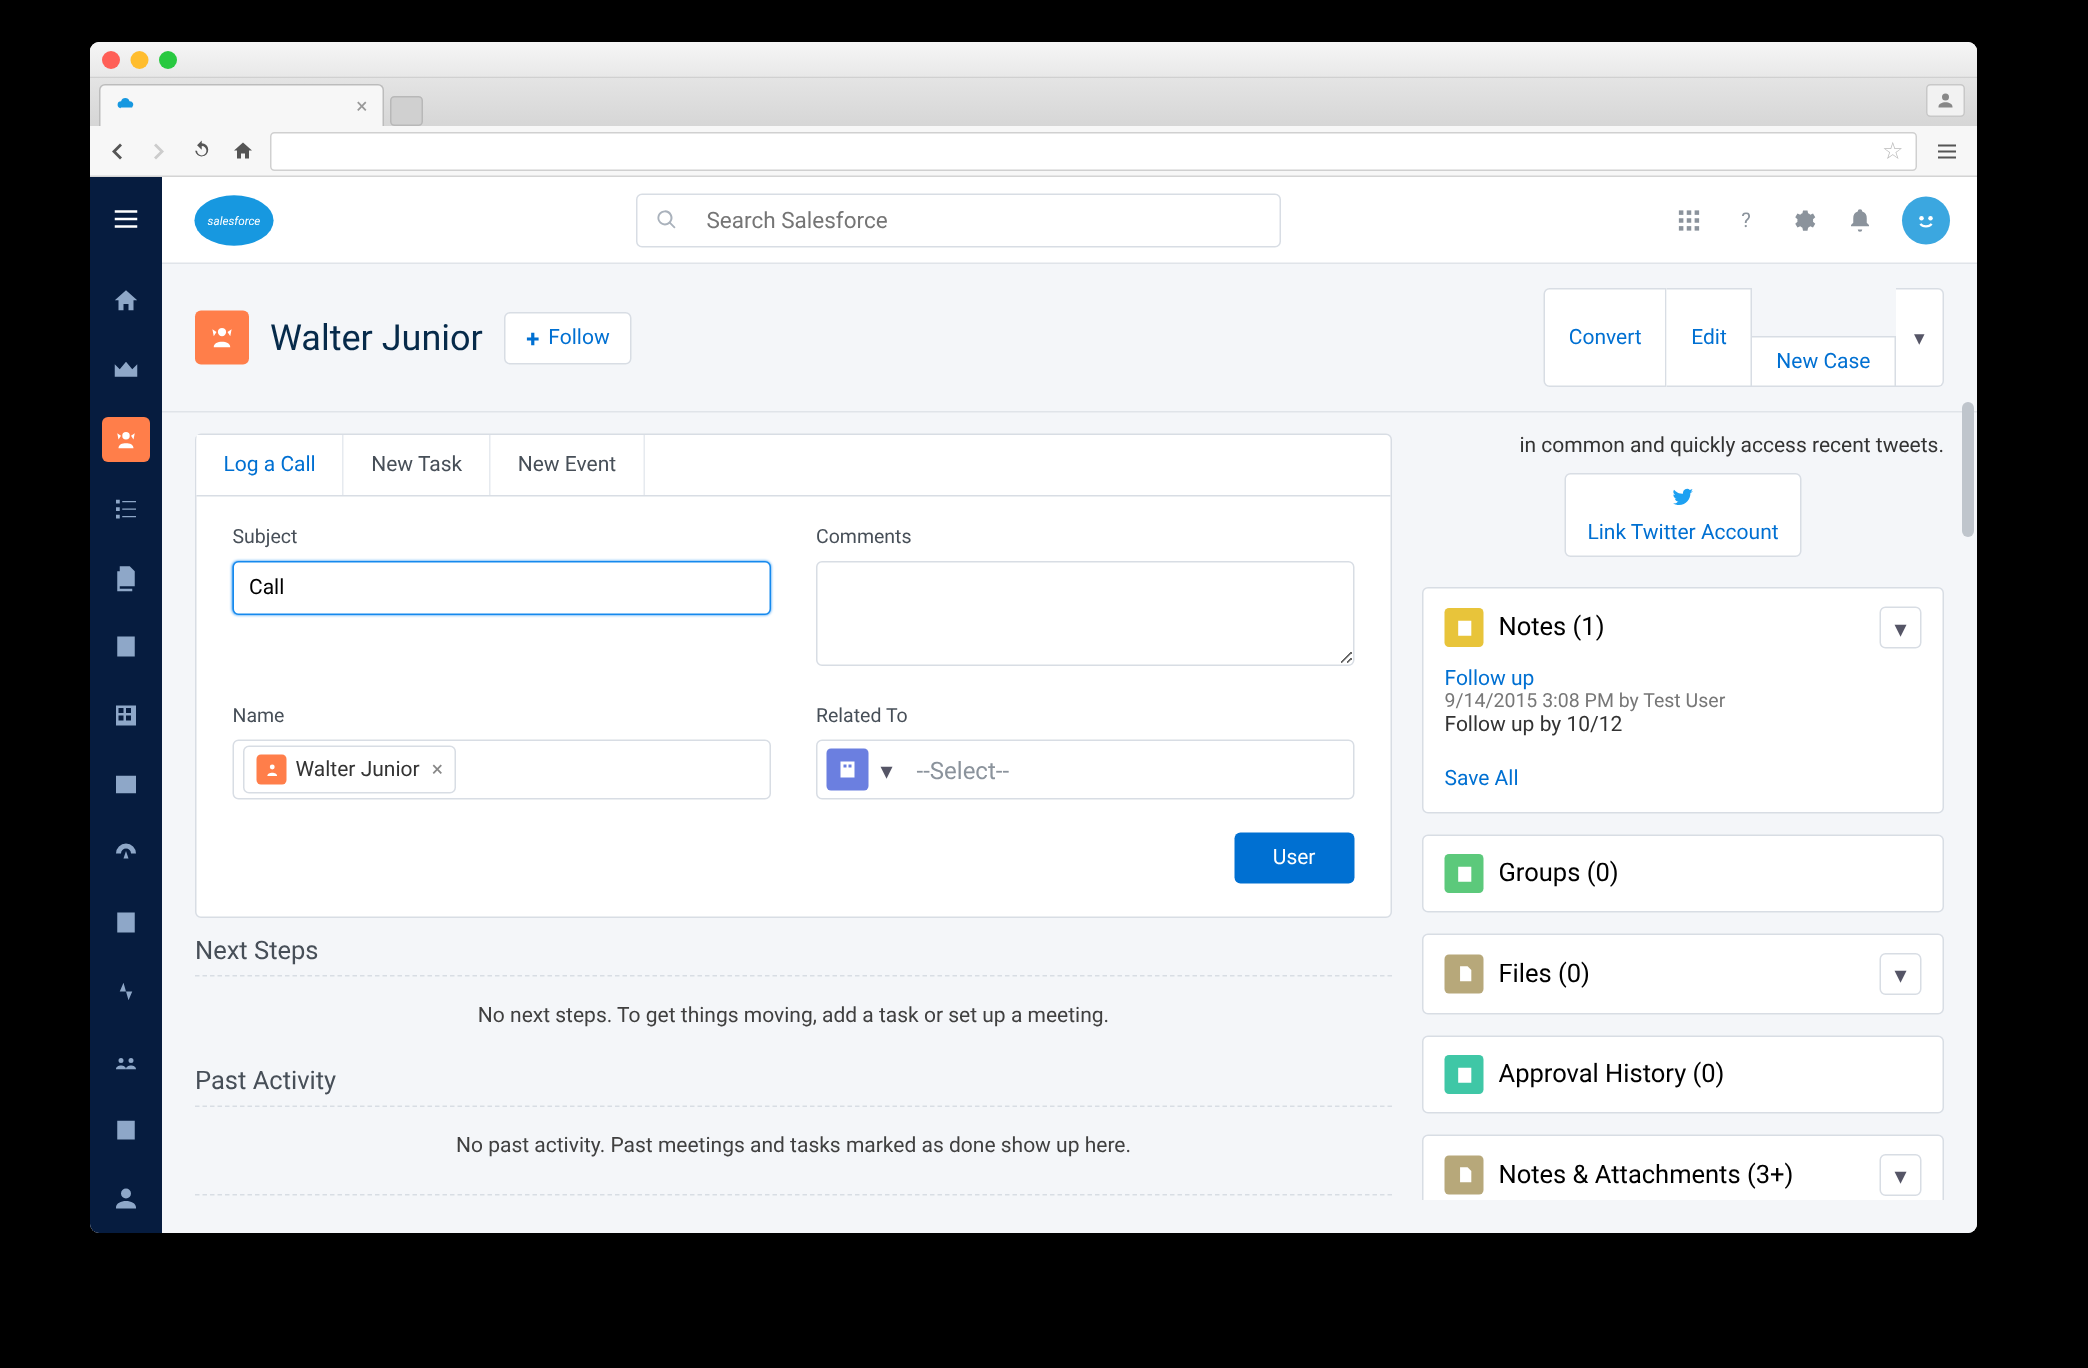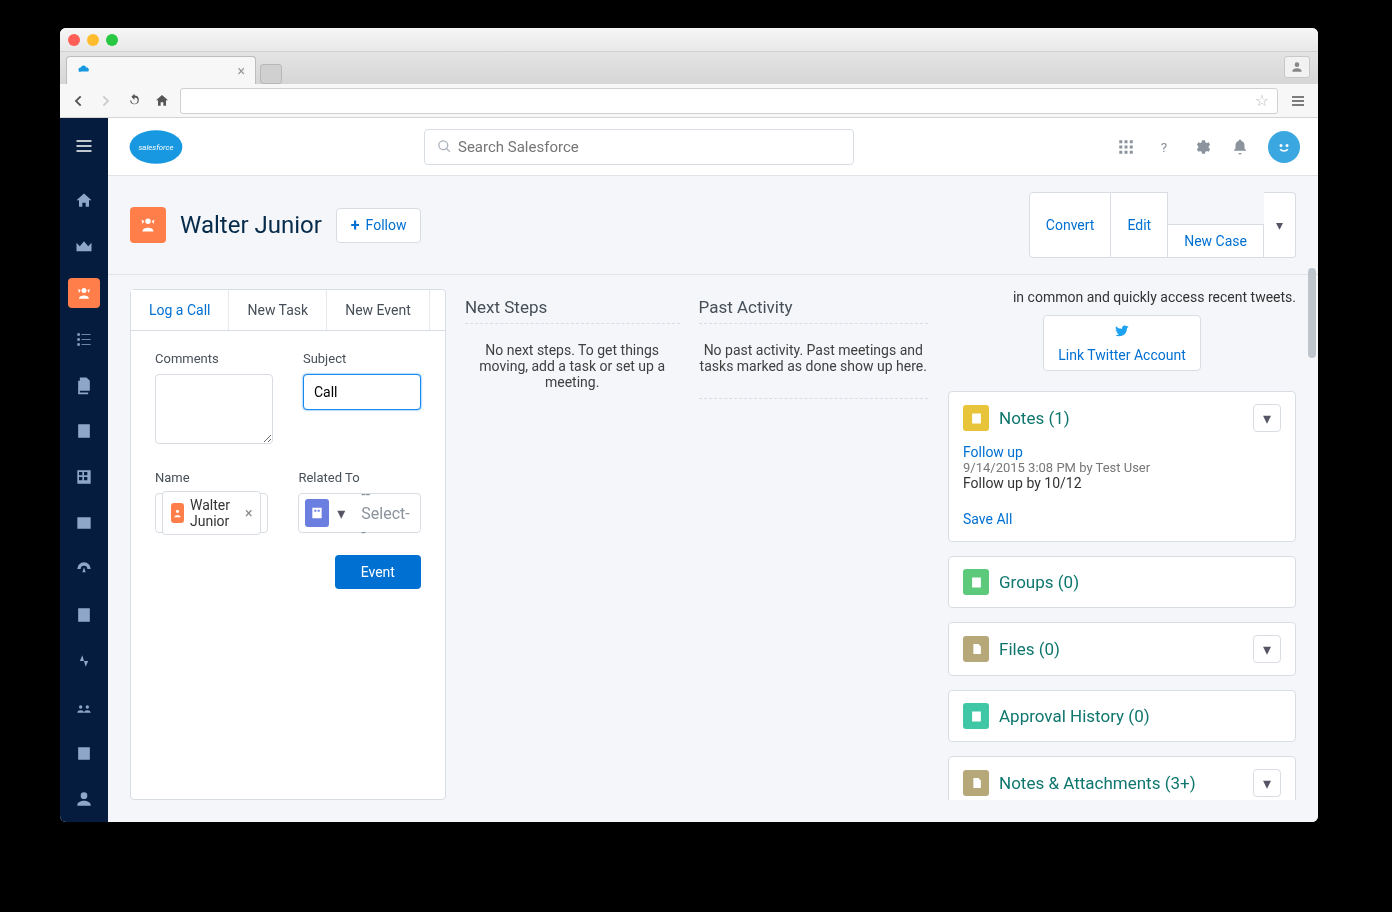--- a/index.html
+++ b/index.html
@@ -33,41 +33,41 @@
   .nav-rail { width: 48px; background: #061c3f; display: flex; flex-direction: column; align-items: center; padding-top: 18px; gap: 0; }
   .rail-burger { color:#fff; margin-bottom: 22px; }
   .rail-icon { width: 32px; height: 32px; margin: 8px 0; display:flex;align-items:center;justify-content:center; color: #8ea7c8; border-radius: 4px; }
   .rail-icon.active { background: #ff7e4a; color: #fff; }
 
   .content { flex: 1; display: flex; flex-direction: column; background: #f4f6f9; overflow: hidden; }
 
   
   .top-header { height: 58px; background: #fff; border-bottom: 1px solid #e0e4e9; display: flex; align-items: center; padding: 0 18px; gap: 18px; }
   .logo { width: 60px; height: 42px; display:flex;align-items:center;justify-content:center; }
-  .search-wrap { margin-left: 220px; width: 430px; height: 36px; border: 1px solid #d8dde4; border-radius: 4px; display: flex; align-items: center; padding: 0 12px; gap: 6px; color:#8b939c; background:#fff;}
+  .search-wrap { margin-left: 220px; width: 430px; height: 36px; border: 1px solid #d8dde4; border-radius: 4px; display: flex; align-items: center; padding: 0 12px; gap: 19px; color:#8b939c; background:#fff;}
   .search-wrap input { border:none;outline:none;flex:1;font-size:15px;background:transparent;}
   .hdr-right { margin-left: auto; display:flex;align-items:center;gap:18px; color:#8b939c;}
   .hdr-iconbtn { width:20px;height:20px;display:flex;align-items:center;justify-content:center;}
   .avatar { width:32px;height:32px;border-radius:50%;background:#3ba7e0;display:flex;align-items:center;justify-content:center;color:#fff;}
 
   
   .record-header { padding: 16px 22px 16px 22px; border-bottom: 1px solid #e0e4e9; display:flex;align-items:center;gap:14px; background:#f4f6f9;}
   .record-icon { width:36px;height:36px;border-radius:4px;background:#ff7e4a;display:flex;align-items:center;justify-content:center;color:#fff;}
   .record-title { font-size: 24px; color:#062a4a; font-weight:400;}
   .follow-btn { border:1px solid #d8dde4; background:#fff; border-radius:4px; padding:7px 14px; display:flex;align-items:center;gap:6px; color:#0070d2; font-size:14px;}
   .record-actions { margin-left:auto; display:flex; gap:0;}
   .record-actions .act { border:1px solid #d8dde4; background:#fff; padding:8px 16px; font-size:14px; color:#0070d2;}
   .record-actions .act:first-child { border-radius:4px 0 0 4px;}
   .record-actions .act:nth-child(2) { border-left:none;}
   .record-actions .act:nth-child(3) { border-left:none;margin-top:32px;}
   .record-actions .act.dropdown { border-left:none; border-radius:0 4px 4px 0; padding:8px 12px; color:#556;}
 
   
   .body { flex:1; display:flex; gap:20px; padding: 0 22px 22px 22px; overflow:hidden;}
-  .main-col { flex: 1; display:flex; flex-direction:row; gap: 19px; overflow-y:auto; padding-top:14px;}
+  .main-col { flex: 1; display:flex; flex-direction:column; gap: 4px; overflow-y:auto; padding-top:14px;}
   .side-col { width: 348px; display:flex; flex-direction:column; gap: 14px; overflow-y:auto; padding-top:14px;}
 
   
   .panel { background:#fff; border:1px solid #d8dde4; border-radius:4px;}
   .tabs { display:flex; border-bottom:1px solid #d8dde4;}
   .tab { padding: 12px 18px; font-size:14px; color:#474f58; border-right:1px solid #e6eaef;}
   .tab.active { color:#0070d2; background:#fff; position:relative;}
   .form-area { padding: 20px 24px 22px;}
   .form-row { display:flex; gap:30px; margin-bottom: 22px;}
   .form-col { flex:1;}
@@ -91,21 +91,21 @@
   .tw-btn { border:1px solid #d8dde4; background:#fff; border-radius:4px; padding:7px 14px; font-size:14px; color:#0070d2; display:flex;align-items:center;gap:8px; margin: 0 auto 6px; flex-direction: column;}
   .side-card { background:#fff; border:1px solid #d8dde4; border-radius:4px; }
   .side-card .hdr { display:flex;align-items:center; padding:12px 14px; gap:10px;}
   .side-card .sq { width:26px;height:26px;border-radius:3px;display:flex;align-items:center;justify-content:center;color:#fff;}
   .sq.notes { background:#e8c43a;}
   .sq.groups { background:#5cc97b;}
   .sq.files { background:#b7a87a;}
   .sq.approval { background:#3fc7a6;}
   .sq.attach { background:#b7a87a;}
   .sq.folder { background:#e8c43a;}
-  .side-title { font-size:17px; color:#0f766e;}
+  .side-title { font-size:17px; color:#000000;}
   .side-chevron { margin-left:auto; width:28px;height:28px;border:1px solid #d8dde4;border-radius:4px;display:flex;align-items:center;justify-content:center;color:#556;}
   .note-body { padding:0 14px 12px;}
   .note-link { color:#0070d2; font-size:14px;}
   .note-meta { font-size:13px; color:#777;}
   .note-text { font-size:14px; color:#333;}
   .view-all { padding:8px 14px 14px; font-size:14px; color:#0070d2;}
 
   .scrollbar-fake { position:absolute; right:2px; top:150px; width:8px; height:90px; background:#bfc5cc; border-radius:4px;}
 
   svg { display:block; }
@@ -329,26 +329,26 @@
 
           <div class="panel">
             <div class="tabs">
               <div class="tab active">Log a Call</div>
               <div class="tab">New Task</div>
               <div class="tab">New Event</div>
             </div>
             <div class="form-area">
               <div class="form-row">
                 <div class="form-col">
+                  <label class="form-label">Subject</label>
+                  <input class="text-input focused" value="Call" style="">
+                </div>
+                <div class="form-col">
                   <label class="form-label">Comments</label>
                   <textarea class="text-input" style=""></textarea>
-                </div>
-                <div class="form-col">
-                  <label class="form-label">Subject</label>
-                  <input class="text-input focused" value="Call" style="">
                 </div>
               </div>
               <div class="form-row">
                 <div class="form-col">
                   <label class="form-label">Name</label>
                   <div class="lookup-wrap">
                     <div class="lookup-pill">
                       <span class="mini-icon">
                           <svg width="13" height="13" viewBox="0 0 24 24">
                             <path fill="#fff" d="M12 5a3 3 0 1 1-3 3 3 3 0 0 1 3-3zM6 19c0-3 3-4 6-4s6 1 6 4z"></path>
@@ -366,21 +366,21 @@
                         <svg width="16" height="16" viewBox="0 0 24 24">
                           <path fill="#fff" d="M5 4h14v16H5zm3 3v3h3V7zm5 0v3h3V7z"></path>
                         </svg>
                       </span>
                     <span style="color:#556;">▾</span>
                     <span style="margin-left:8px;">--Select--</span>
                   </div>
                 </div>
               </div>
               <div class="clearfix">
-                <button class="save-btn">Event</button>
+                <button class="save-btn">User</button>
               </div>
             </div>
           </div>
 
           <div>
             <div class="section-heading">Next Steps</div>
             <div class="empty-text">No next steps. To get things moving, add a task or set up a meeting.</div>
           </div>
 
           <div>

